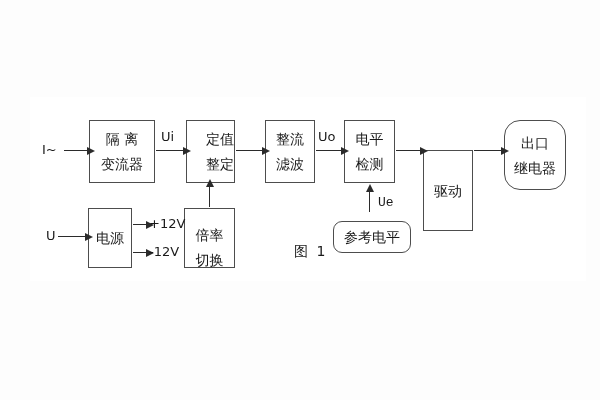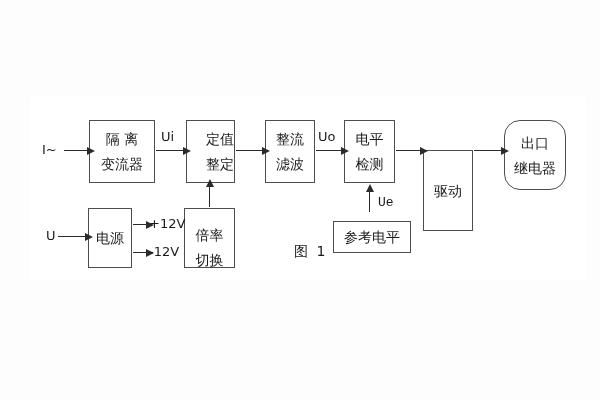--- a/index.html
+++ b/index.html
@@ -125,21 +125,21 @@
 
   <div class="box" style="left:88px; top:208px; width:44px; height:60px;">
     <span>电源</span>
   </div>
 
   <div class="box" style="left:184px; top:208px; width:51px; height:60px;justify-content:flex-end;">
     <span>倍率</span>
     <span>切换</span>
   </div>
 
-  <div class="box" style="left:333px; top:221px; width:78px; height:32px;">
+  <div class="box" style="left:333px; top:221px; width:78px; height:32px;border-radius:9px;">
     <span>参考电平</span>
   </div>
 
   <div class="ar" style="left:64px;  top:150px; width:24px;"></div>
   <div class="ar" style="left:156px; top:150px; width:28px;"></div>
   <div class="ar" style="left:236px; top:150px; width:27px;"></div>
   <div class="ar" style="left:316px; top:150px; width:26px;"></div>
   <div class="ar" style="left:396px; top:150px; width:25px;"></div>
   <div class="ar" style="left:474px; top:150px; width:28px;"></div>
   <div class="ar" style="left:58px;  top:236px; width:28px;"></div>

